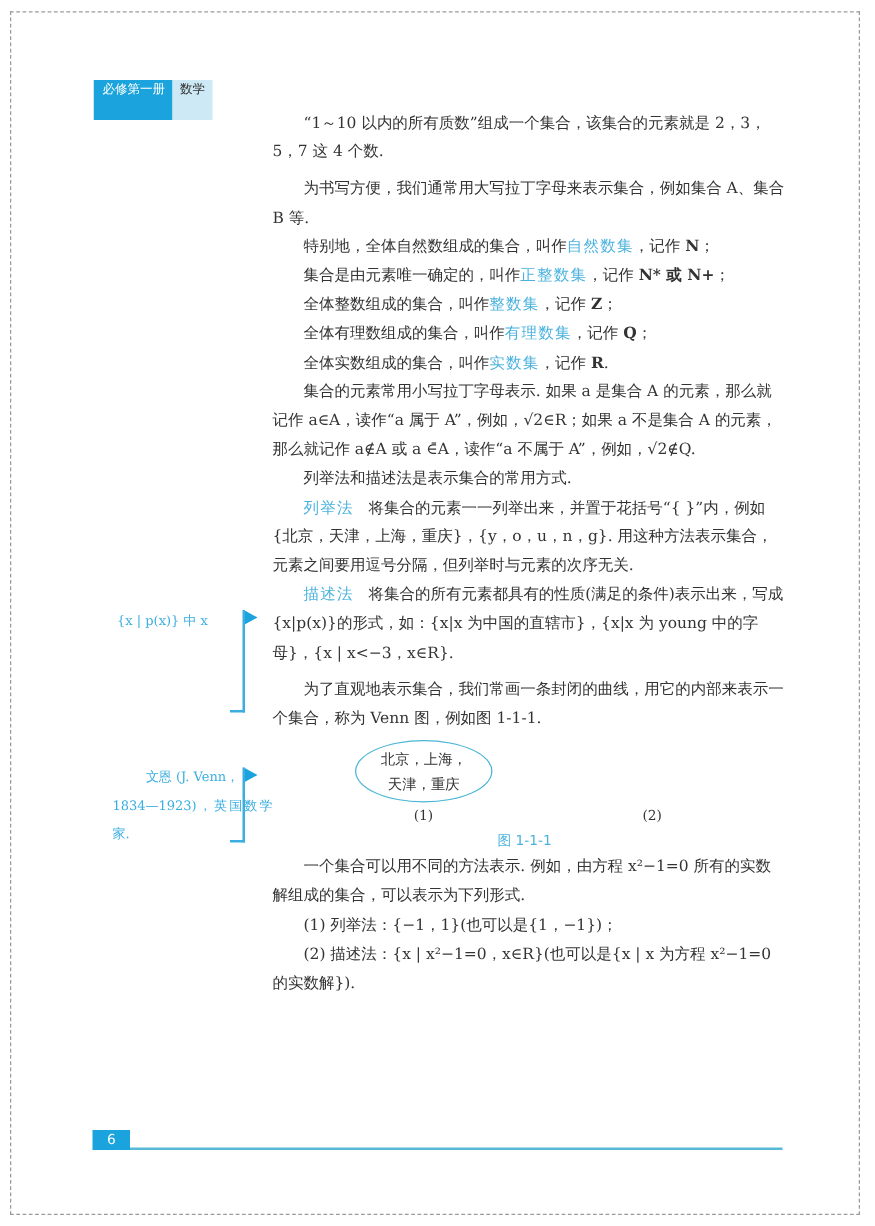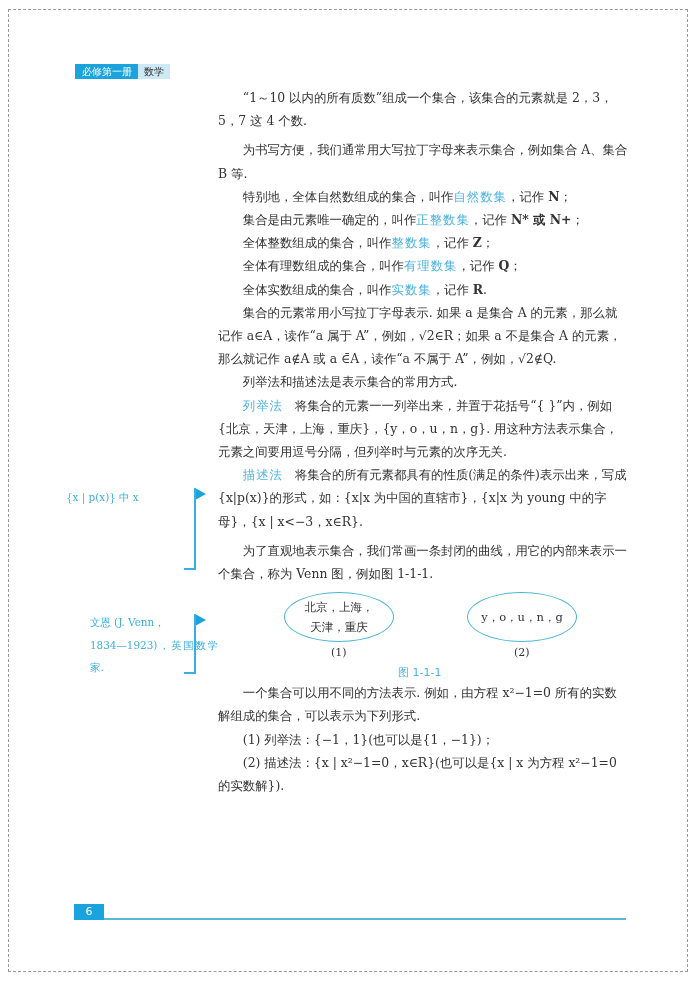--- a/index.html
+++ b/index.html
@@ -1,36 +1,36 @@
 <!DOCTYPE html>
 <html><head>
 <meta charset="utf-8">
 <style>
   html,body{margin:0;padding:0;background:#fff;}
   body{width:700px;height:981px;position:relative;overflow:hidden;font-family:"DejaVu Serif","Liberation Serif",serif;color:#333;}
   .page-frame{position:absolute;left:8px;top:9px;width:680px;height:963px;border:1.5px dashed #9a9a9a;box-sizing:border-box;}
-  .header-tag{position:absolute;left:75px;top:64px;height:15px;display:flex;font-family:"DejaVu Sans","Liberation Sans",sans-serif;font-size:10px;line-height:15px;}
+  .header-tag{position:absolute;left:75px;top:64px;height:32px;display:flex;font-family:"DejaVu Sans","Liberation Sans",sans-serif;font-size:10px;line-height:15px;}
   .header-tag .t1{background:#1aa3dc;color:#fff;padding:0 6px 0 7px;}
   .header-tag .t2{background:#cde9f5;color:#333;padding:0 6px;}
   .main{position:absolute;left:218px;top:86px;width:410px;font-size:12.4px;line-height:23.2px;}
   .main p{margin:0;}
   .ind{text-indent:2em;}
   .kw{color:#4cb3de;letter-spacing:1px;}
   b.m{font-family:"DejaVu Serif",serif;}
   .gap{height:6px;}
   .venn{position:relative;height:92px;margin-top:4px;}
   .ellipse{position:absolute;border:1.4px solid #4ab5d6;border-radius:50%;box-sizing:border-box;display:flex;align-items:center;justify-content:center;text-align:center;font-size:11.5px;line-height:20px;}
   .e1{left:66px;top:3px;width:110px;height:50px;}
   .e2{left:249px;top:3px;width:110px;height:50px;}
   .cap{position:absolute;font-size:11px;}
   .c1{left:113px;top:52px;}
   .c2{left:296px;top:52px;}
   .figcap{position:absolute;left:180px;top:72px;font-size:11px;color:#4cb3de;font-family:"DejaVu Sans","Liberation Sans",sans-serif;}
   .note{position:absolute;left:66px;width:128px;color:#3aaee0;font-size:10.4px;line-height:22.5px;text-align:justify;}
-  .note .r{text-align:left;}
+  .note .r{text-align:center;}
   .bracket{position:absolute;width:2px;background:#3aaee0;}
   .bracket-foot{position:absolute;height:2px;width:12px;background:#3aaee0;}
   .flag{position:absolute;width:0;height:0;border-top:6px solid transparent;border-bottom:6px solid transparent;border-left:11px solid #1aa3dc;}
   .footer-num{position:absolute;left:74px;top:904px;width:30px;height:16px;background:#1aa3dc;color:#fff;font-family:"DejaVu Sans","Liberation Sans",sans-serif;font-size:11px;line-height:16px;text-align:center;}
   .footer-line{position:absolute;left:104px;top:918px;width:522px;height:1.5px;background:#58b9d6;}
 </style>
 </head>
 <body>
 
 <div class="page-frame"></div>
@@ -59,23 +59,20 @@
   <p class="ind">为了直观地表示集合，我们常画一条封闭的曲线，用它的内部来表示一个集合，称为 Venn 图，例如图 1-1-1.</p>
 
   <div class="venn">
     <div class="ellipse e1">
       <div>
           <div>北京，上海，</div>
           <div>天津，重庆</div>
         </div>
     </div>
     <div class="cap c1">(1)</div>
-    <div class="ellipse e2">
-      <div>y，o，u，n，g</div>
-    </div>
     <div class="cap c2">(2)</div>
     <div class="figcap">图 1-1-1</div>
   </div>
 
   <p class="ind">一个集合可以用不同的方法表示. 例如，由方程 x²−1=0 所有的实数解组成的集合，可以表示为下列形式.</p>
   <p class="ind">(1) 列举法：{−1，1}(也可以是{1，−1})；</p>
   <p class="ind">(2) 描述法：{x | x²−1=0，x∈R}(也可以是{x | x 为方程 x²−1=0 的实数解}).</p>
   <div class="gap"></div>
 </div>
 

